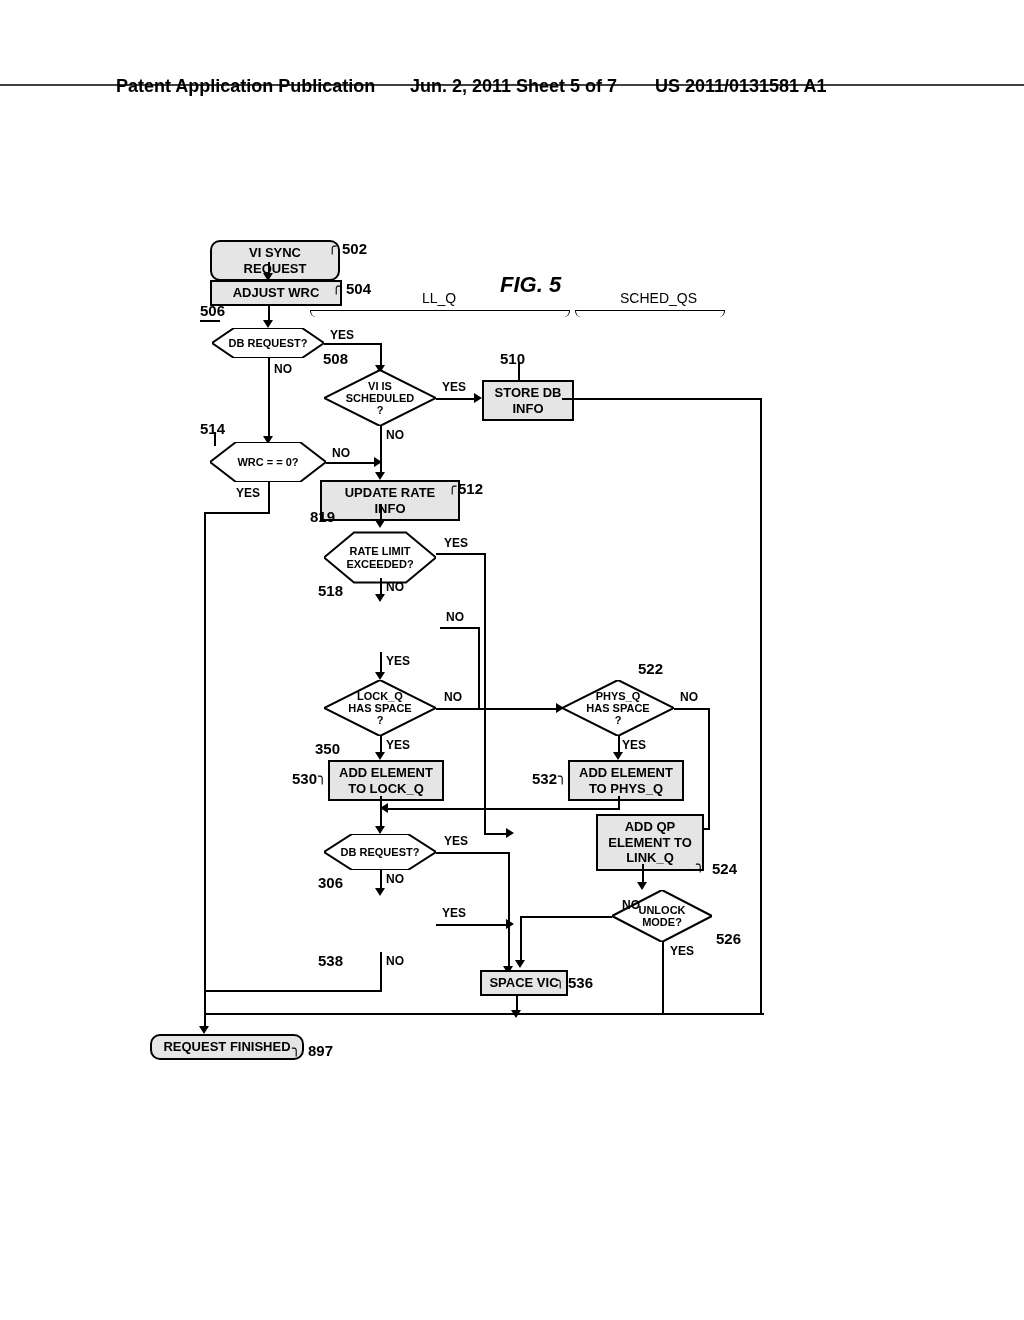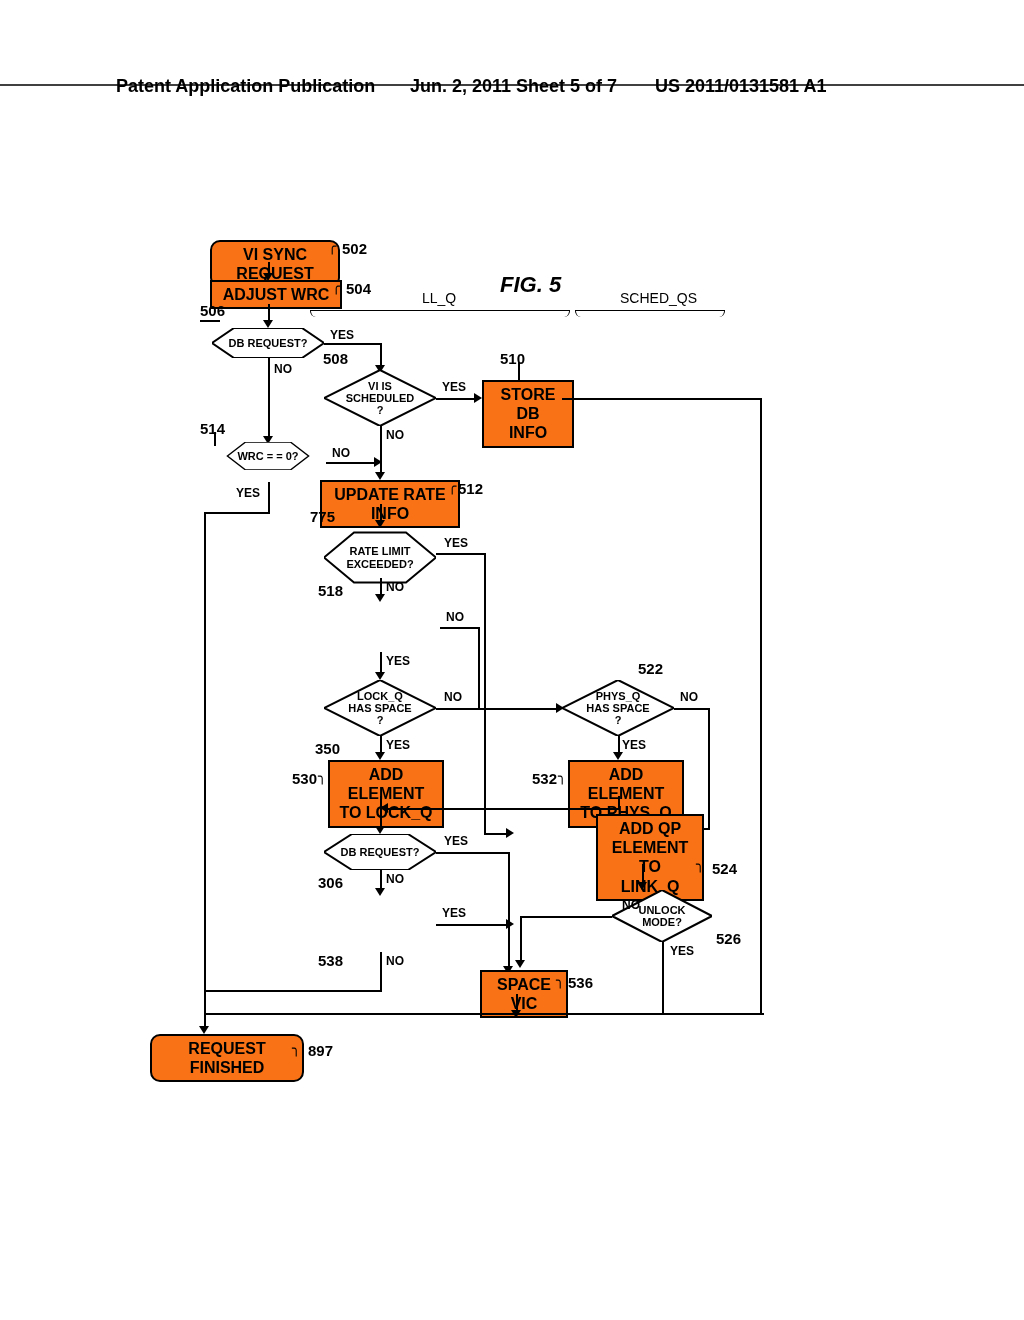--- a/index.html
+++ b/index.html
@@ -64,26 +64,26 @@
   position: absolute;
   right: 0; top: 0;
   width: 6px; height: 6px;
   border-right: 1px solid #000;
   border-bottom-right-radius: 6px;
 }
 
 .node {
   position: absolute;
   text-align: center;
-  font-size: 16px;
+  font-size: 13px;
   line-height: 1.2;
   display: flex;
   align-items: center;
   justify-content: center;
-  background: #f97316;
+  background: #e5e5e5;
 }
 .terminal {
   border: 2px solid #000;
   border-radius: 10px;
   padding: 3px 8px;
   font-weight: bold;
 }
 .process {
   border: 2px solid #000;
   padding: 3px 6px;
@@ -222,21 +222,21 @@
   <div class="ref" style="left:300px; top:120px;">510</div>
   <div class="line v" style="left:318px; top:132px; height:18px;"></div>
 
   <div class="line h" style="left:362px; top:168px; width:200px;"></div>
   <div class="line v" style="left:560px; top:168px; height:615px;"></div>
 
   <div class="edge-label" style="left:74px; top:132px;">NO</div>
   <div class="line v" style="left:68px; top:128px; height:80px;"></div>
   <div class="arrow-down" style="left:63px; top:206px;"></div>
 
-  <div class="decision" style="left:10px; top:212px; width:116px; height:28px;">
+  <div class="decision" style="left:10px; top:212px; width:116px; height:40px;">
     <svg viewBox="0 0 116 40">
           <polygon points="0,20 26,0 90,0 116,20 90,40 26,40" fill="white" stroke="black" stroke-width="2"></polygon>
         </svg>
     <div class="dtext">WRC = = 0?</div>
   </div>
   <div class="ref" style="left:0px; top:190px;">514</div>
   <div class="line v" style="left:14px; top:202px; height:14px;"></div>
 
   <div class="edge-label" style="left:132px; top:216px;">NO</div>
   <div class="line h" style="left:126px; top:232px; width:50px;"></div>
@@ -252,21 +252,21 @@
   <div class="line v" style="left:180px; top:274px; height:18px;"></div>
   <div class="arrow-down" style="left:175px; top:290px;"></div>
 
   <div class="decision" style="left:124px; top:298px; width:112px; height:59px;">
     <svg viewBox="0 0 112 50">
           <polygon points="0,25 30,0 82,0 112,25 82,50 30,50" fill="white" stroke="black" stroke-width="2"></polygon>
         </svg>
     <div class="dtext" style="white-space:pre-line;">RATE LIMIT
 EXCEEDED?</div>
   </div>
-  <div class="ref" style="left:110px; top:278px;">775</div>
+  <div class="ref" style="left:110px; top:278px;">819</div>
 
   <div class="edge-label" style="left:244px; top:306px;">YES</div>
   <div class="line h" style="left:236px; top:323px; width:48px;"></div>
   <div class="line v" style="left:284px; top:323px; height:280px;"></div>
 
   <div class="edge-label" style="left:186px; top:350px;">NO</div>
   <div class="line v" style="left:180px; top:348px; height:18px;"></div>
   <div class="arrow-down" style="left:175px; top:364px;"></div>
 
   <div class="ref" style="left:118px; top:352px;">518</div>

